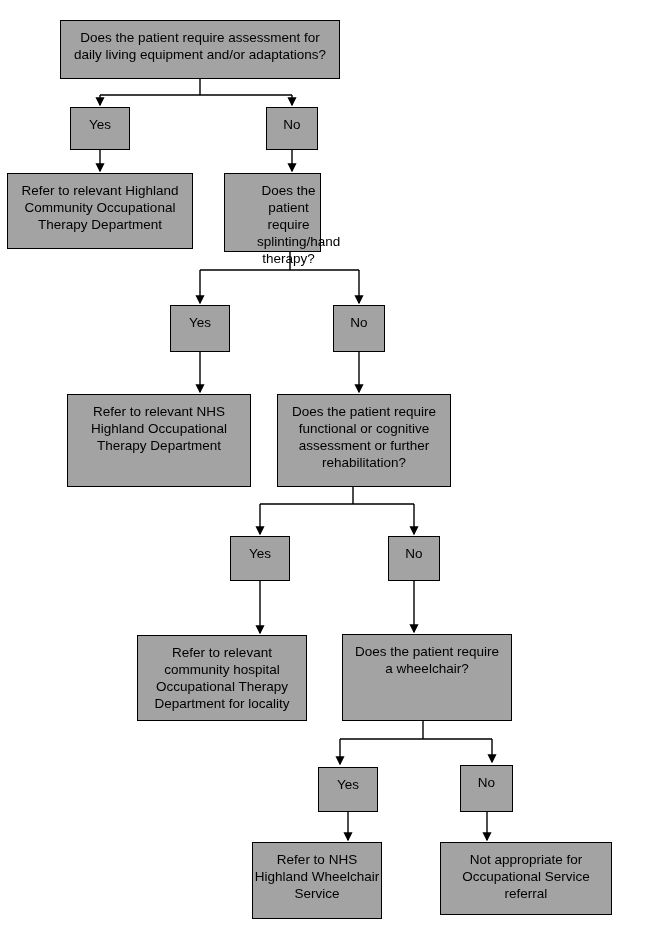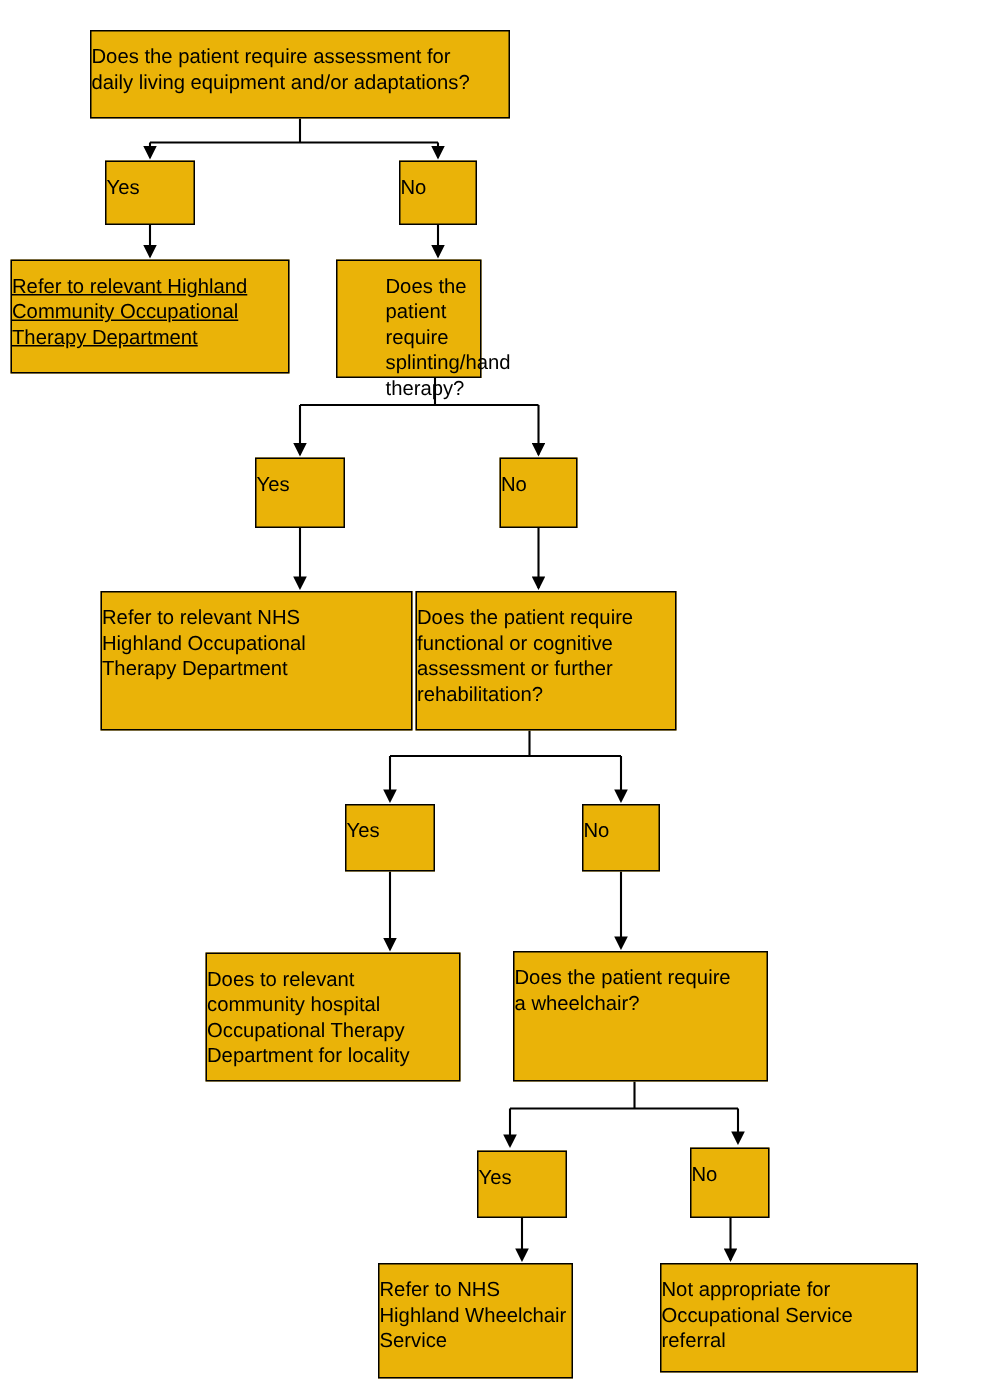--- a/index.html
+++ b/index.html
@@ -20,22 +20,22 @@
   }
   .connectors {
     position: absolute;
     left: 0;
     top: 0;
   }
   .node {
     position: absolute;
     box-sizing: border-box;
     border: 1.5px solid #000000;
-    background: #eab308;
-    text-align: left;
+    background: #a3a3a3;
+    text-align: center;
     padding-top: 8px;
     white-space: pre-line;
   }
 </style>
 </head>
 <body>
 
 <div class="stage">
 
   <svg class="connectors" width="655" height="931" viewBox="0 0 655 931">
@@ -68,47 +68,47 @@
     </g>
   </svg>
 
   <div class="node" style="left:60px;  top:20px;  width:280px; height:59px;">Does the patient require assessment for
 daily living equipment and/or adaptations?</div>
 
   <div class="node" style="left:70px;  top:107px; width:60px;  height:43px;">Yes</div>
 
   <div class="node" style="left:266px; top:107px; width:52px;  height:43px;">No</div>
 
-  <div class="node" style="left:7px;   top:173px; width:186px; height:76px;text-decoration:underline;">Refer to relevant Highland
+  <div class="node" style="left:7px;   top:173px; width:186px; height:76px;">Refer to relevant Highland
 Community Occupational
 Therapy Department</div>
 
   <div class="node" style="left:224px; top:173px; width:97px;  height:79px;padding-left:32px;">Does the patient
 require
 splinting/hand
 therapy?</div>
 
   <div class="node" style="left:170px; top:305px; width:60px;  height:47px;">Yes</div>
 
   <div class="node" style="left:333px; top:305px; width:52px;  height:47px;">No</div>
 
-  <div class="node" style="left:67px;  top:394px; width:208px; height:93px;">Refer to relevant NHS
+  <div class="node" style="left:67px;  top:394px; width:184px; height:93px;">Refer to relevant NHS
 Highland Occupational
 Therapy Department</div>
 
   <div class="node" style="left:277px; top:394px; width:174px; height:93px;">Does the patient require
 functional or cognitive
 assessment or further
 rehabilitation?</div>
 
   <div class="node" style="left:230px; top:536px; width:60px;  height:45px;">Yes</div>
 
   <div class="node" style="left:388px; top:536px; width:52px;  height:45px;">No</div>
 
-  <div class="node" style="left:137px; top:635px; width:170px; height:86px;">Does to relevant
+  <div class="node" style="left:137px; top:635px; width:170px; height:86px;">Refer to relevant
 community hospital
 Occupational Therapy
 Department for locality</div>
 
   <div class="node" style="left:342px; top:634px; width:170px; height:87px;">Does the patient require
 a wheelchair?</div>
 
   <div class="node" style="left:318px; top:767px; width:60px;  height:45px;">Yes</div>
 
   <div class="node" style="left:460px; top:765px; width:53px;  height:47px;">No</div>

